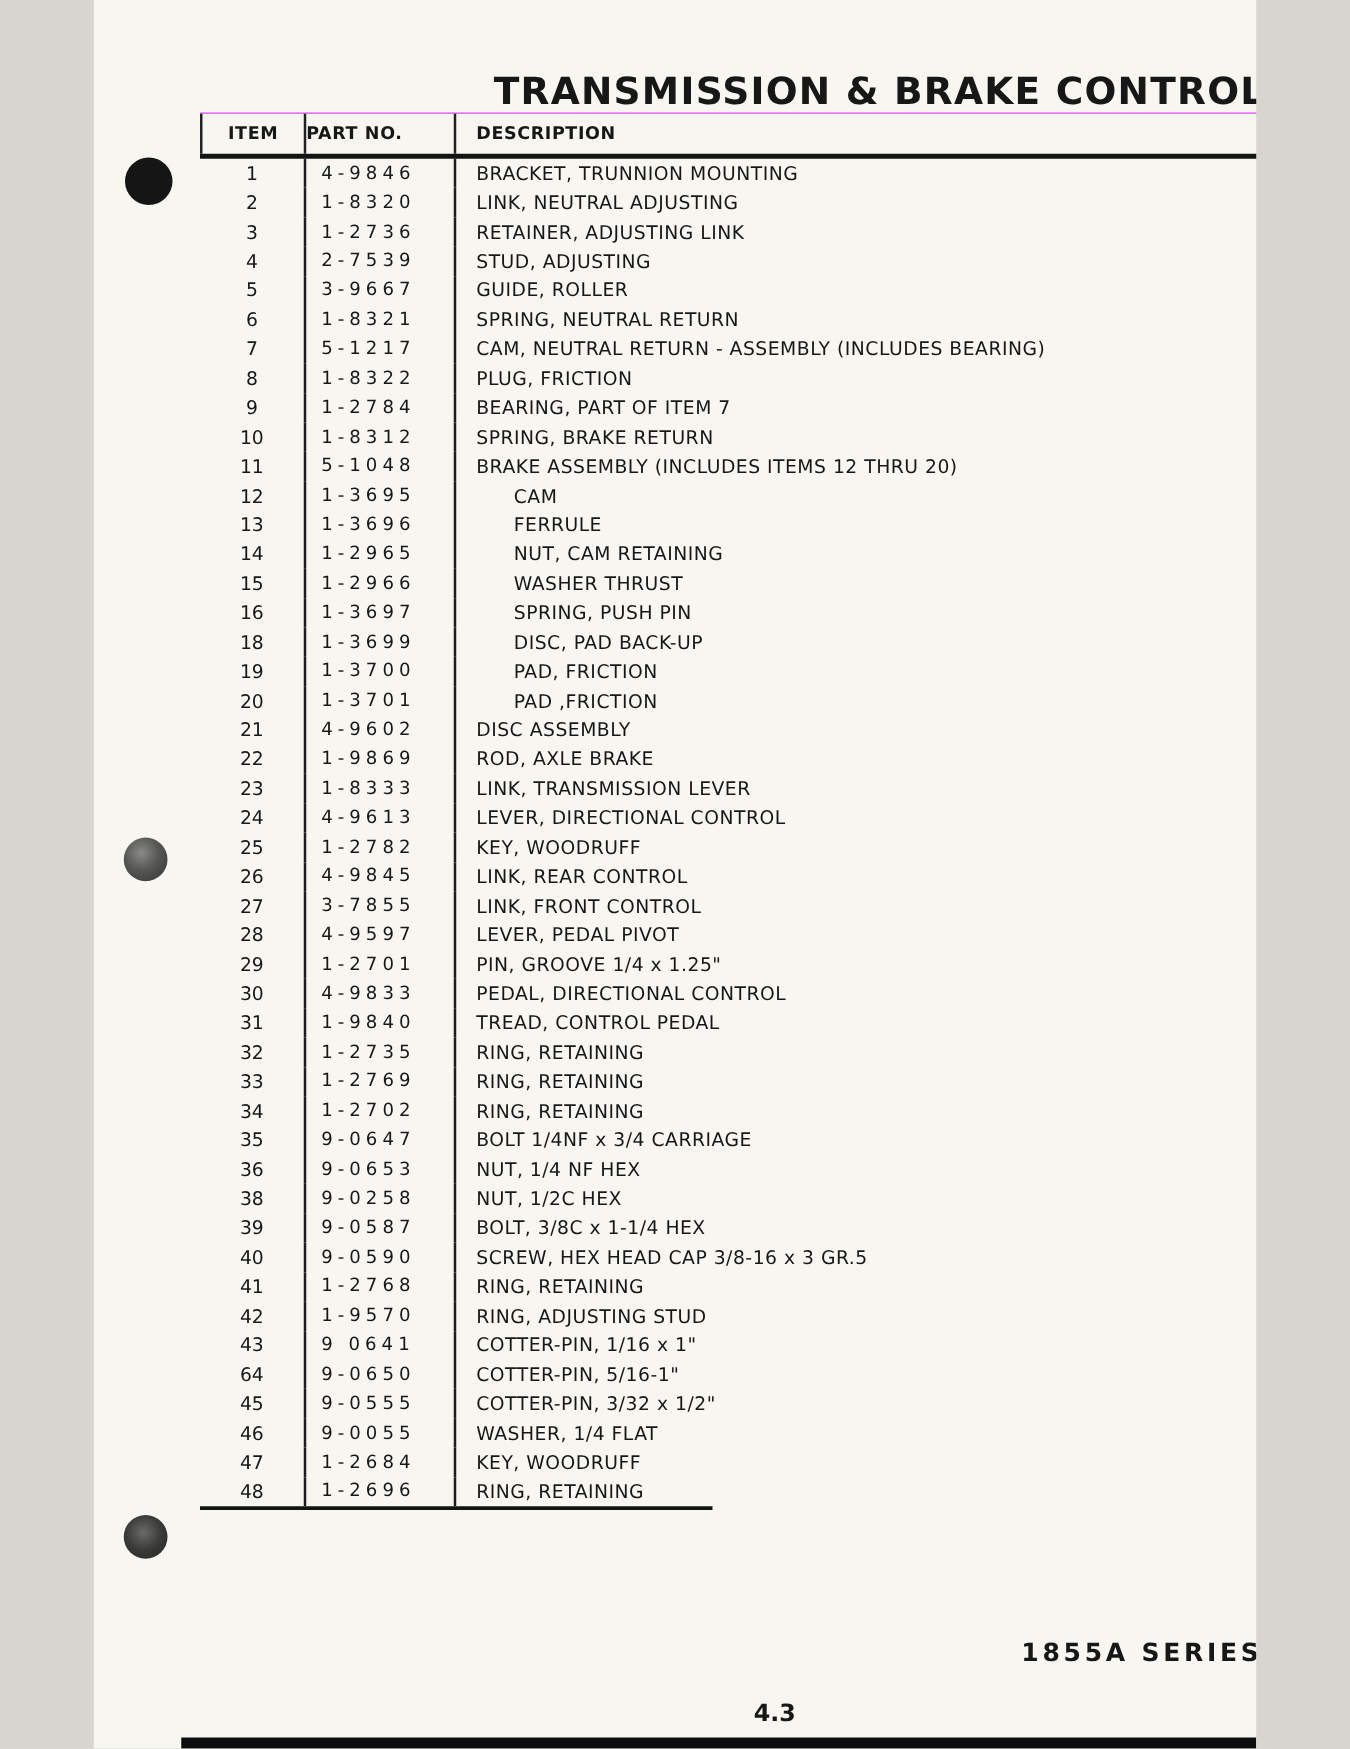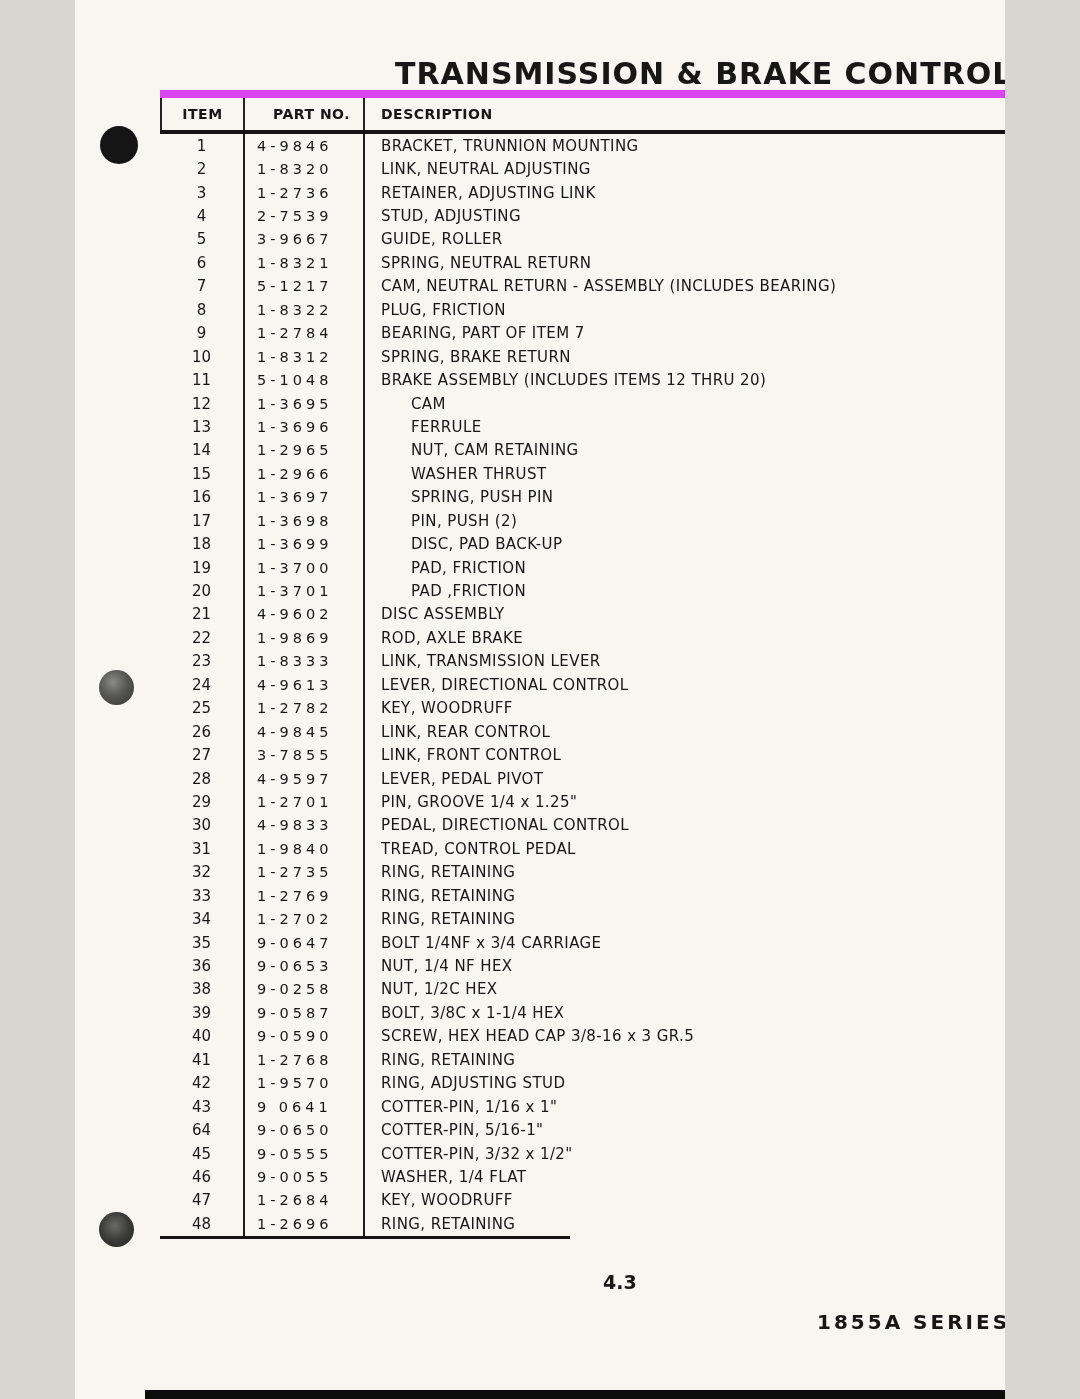--- a/index.html
+++ b/index.html
@@ -16,33 +16,33 @@
     position:absolute;top:36px;left:200px;width:880px;
     text-align:center;
     font-size:30px;font-weight:bold;letter-spacing:1px;
     white-space:nowrap;
   }
   .parts-table{
     position:absolute;left:85px;top:90px;width:860px;
   }
   .thead{
     display:flex;height:32px;
-    border-top:8px solid #d946ef;
+    border-top:1px solid #d946ef;
     border-bottom:4px solid #141414;
     font-weight:bold;font-size:14px;letter-spacing:.5px;
   }
   .thead .h-item{
     width:85px;box-sizing:border-box;
     border-left:2px solid #222;border-right:2px solid #222;
     display:flex;align-items:center;justify-content:center;
   }
   .thead .h-part{
     width:120px;box-sizing:border-box;
     border-right:2px solid #222;
-    display:flex;align-items:center;padding-left:28px;
+    display:flex;align-items:center;padding-left:0;
   }
   .thead .h-desc{
     flex:1;display:flex;align-items:center;padding-left:16px;
   }
   .tbody{display:block;}
   .trow{display:flex;height:23.45px;align-items:center;font-size:15px;}
   .c-item{
     width:85px;box-sizing:border-box;height:100%;
     border-right:2px solid #1d1d1d;
     display:flex;align-items:center;justify-content:center;
@@ -54,21 +54,21 @@
     display:flex;align-items:center;padding-left:12px;
     letter-spacing:4px;white-space:nowrap;font-size:14.5px;
   }
   .c-desc{
     flex:1;padding-left:16px;white-space:nowrap;
     letter-spacing:.4px;
   }
   .c-desc.indent{padding-left:46px;}
   .end-line{width:410px;height:3px;background:#141414;}
   .page-num{
-    position:absolute;top:1271px;left:528px;
+    position:absolute;top:1360px;left:528px;
     font-size:19px;font-weight:bold;
   }
   .series{
     position:absolute;top:1294px;left:742px;
     font-size:20px;font-weight:bold;letter-spacing:3px;white-space:nowrap;margin-top:16px;
   }
   .punch{position:absolute;border-radius:50%;}
   .hole-1{left:25px;top:126px;width:38px;height:38px;background:#151515;}
   .hole-2{left:24px;top:670px;width:35px;height:35px;
     background:radial-gradient(circle at 40% 35%, #8a8a88 0%, #565654 45%, #343432 100%);}
@@ -174,25 +174,20 @@
           <div class="c-item">15</div>
           <div class="c-part">1-2966</div>
           <div class="c-desc indent">WASHER  THRUST</div>
         </div>
         <div class="trow">
           <div class="c-item">16</div>
           <div class="c-part">1-3697</div>
           <div class="c-desc indent">SPRING, PUSH PIN</div>
         </div>
         <div class="trow">
-          <div class="c-item">17</div>
-          <div class="c-part">1-3698</div>
-          <div class="c-desc indent">PIN, PUSH (2)</div>
-        </div>
-        <div class="trow">
           <div class="c-item">18</div>
           <div class="c-part">1-3699</div>
           <div class="c-desc indent">DISC, PAD BACK-UP</div>
         </div>
         <div class="trow">
           <div class="c-item">19</div>
           <div class="c-part">1-3700</div>
           <div class="c-desc indent">PAD, FRICTION</div>
         </div>
         <div class="trow">

